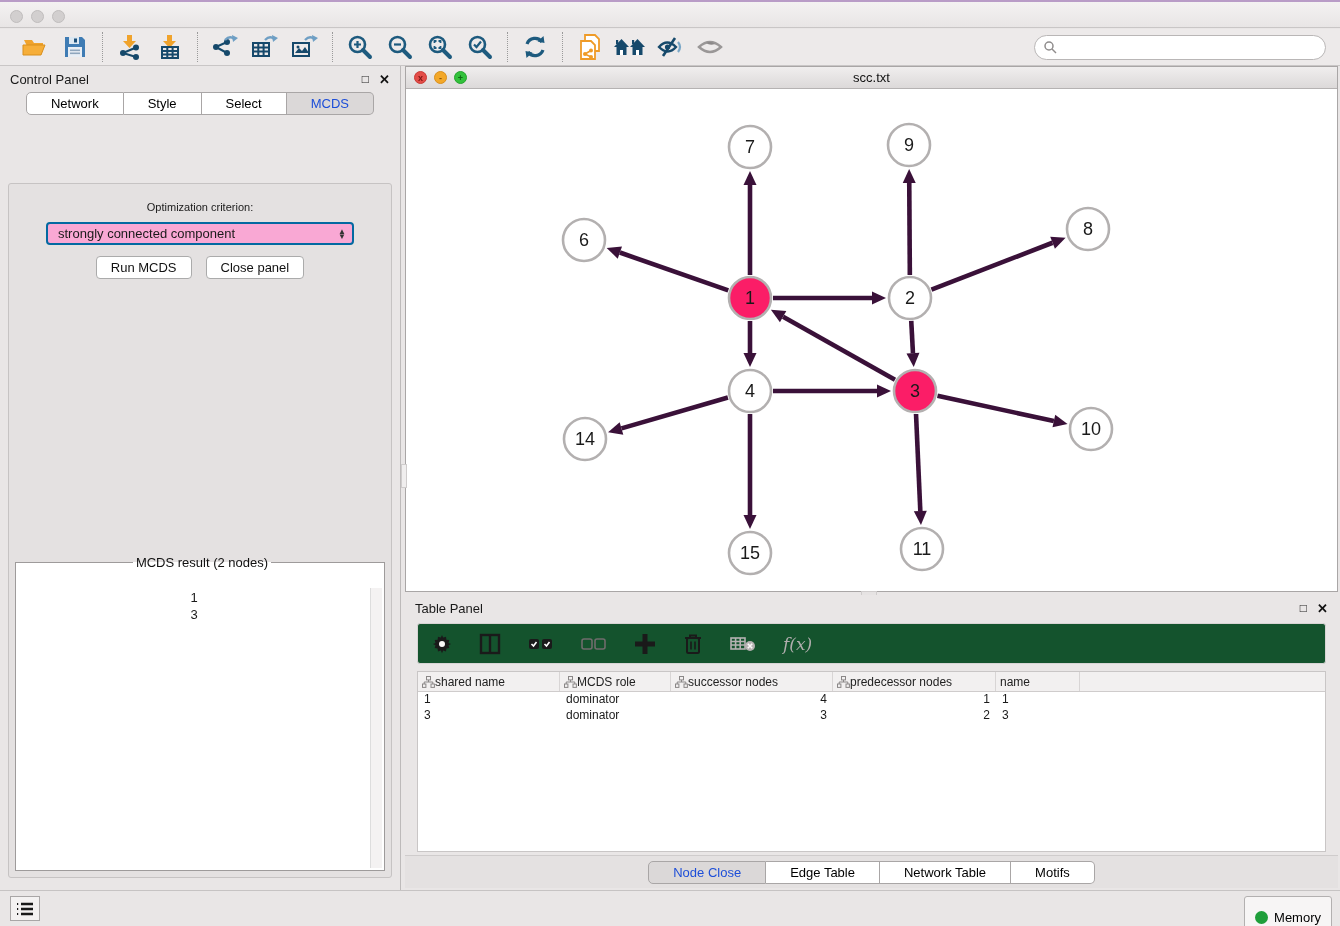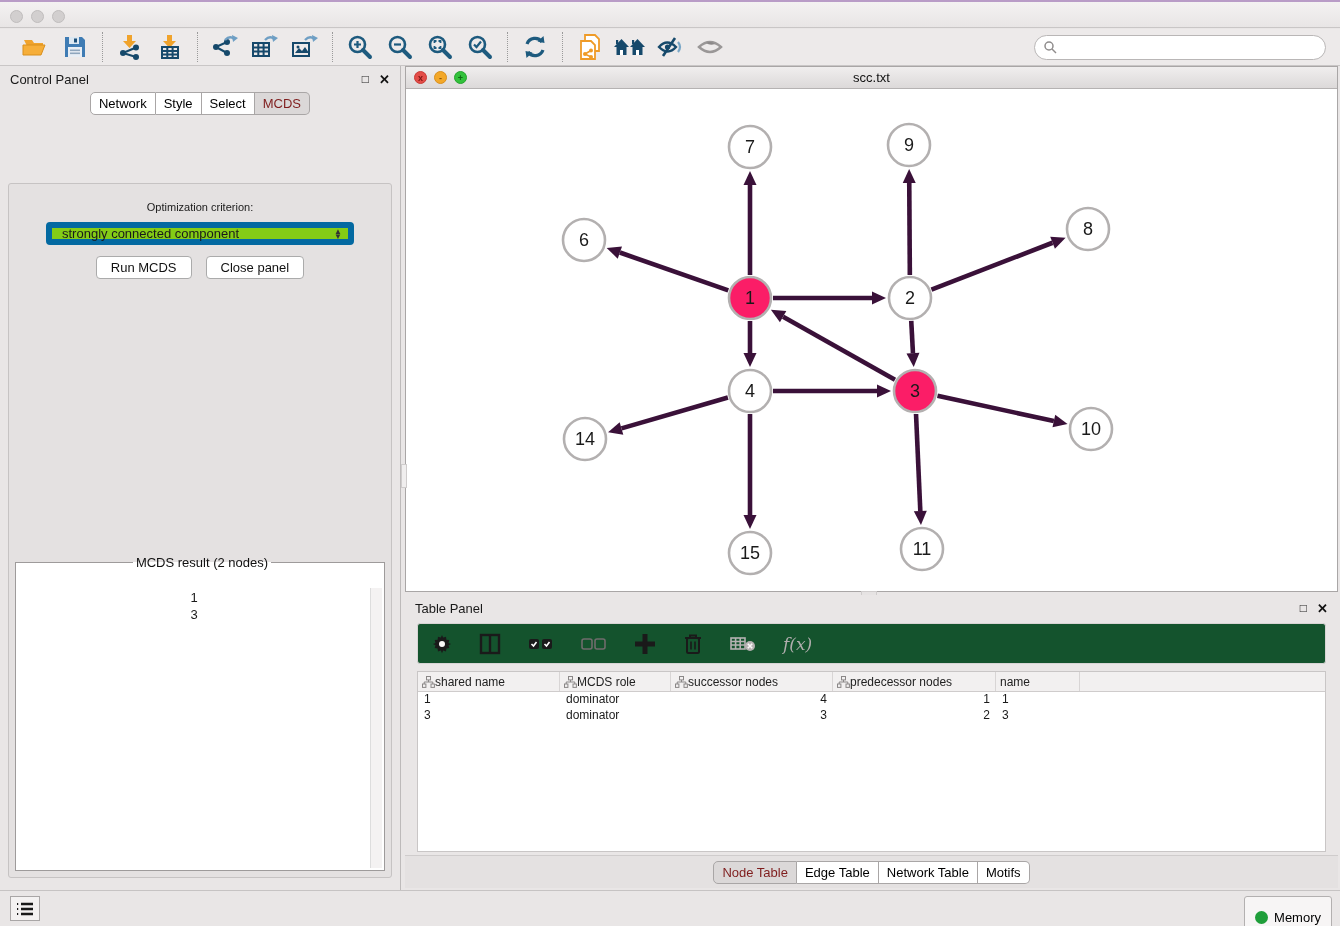--- a/index.html
+++ b/index.html
@@ -25,28 +25,28 @@
   .search-box input { border:none; outline:none; flex:1; font-size:13px; background:transparent; font-family:"Liberation Sans",sans-serif; }
 
   
   .control-panel { position:absolute; left:0; top:66px; width:401px; height:824px; background:#e9e6e6; border-right:1px solid #bdbaba; }
   .panel-head { height:26px; display:flex; align-items:center; padding:0 10px; }
   .panel-title { font-size:13px; color:#1a1a1a; }
   .panel-ctrls { margin-left:auto; display:flex; gap:10px; align-items:center; }
   .float-glyph { font-size:12px; color:#222; }
   .close-glyph { font-size:13px; font-weight:900; color:#111; }
   .cp-tabs { display:flex; justify-content:center; position:relative; z-index:2; }
-  .seg-tab { border:1px solid #a9a6a6; background:#fff; padding:3px 8px; font-size:13px; border-left-width:0; }
+  .seg-tab { border:1px solid #a9a6a6; background:#fff; padding:3px 24px; font-size:13px; border-left-width:0; }
   .seg-tab:first-child { border-left-width:1px; border-radius:5px 0 0 5px; }
   .seg-tab:last-child { border-radius:0 5px 5px 0; }
-  .seg-tab.active { background:#dbd8d8; color:#7f1d1d; }
+  .seg-tab.active { background:#dbd8d8; color:#1d4ed8; }
   .cp-content { position:absolute; left:8px; right:8px; top:117px; bottom:12px;
     background:#e4e1e1; border:1px solid #c6c3c3; border-radius:3px; }
   .opt-label { text-align:center; margin-top:17px; font-size:11px; }
-  .dropdown { margin:9px auto 0; width:308px; height:23px; background:#84cc16; border:6px solid #0369a1; border-radius:4px;
+  .dropdown { margin:9px auto 0; width:308px; height:23px; background:#f9a8d4; border:2px solid #0369a1; border-radius:4px;
     display:flex; align-items:center; padding:0 6px 0 10px; font-size:13px; }
   .dd-stepper { margin-left:auto; display:flex; flex-direction:column; line-height:5px; font-size:8px; color:#333; }
   .btn-row { display:flex; justify-content:center; gap:14px; margin-top:11px; }
   .push-btn { background:#fff; border:1px solid #ababab; border-radius:4px; padding:3px 14px; font-size:13px;
     font-family:"Liberation Sans",sans-serif; color:#111; }
   .mcds-fieldset { position:absolute; left:6px; right:6px; top:371px; bottom:6px;
     border:1px solid #9e9b9b; background:#fff; padding:2px;text-align:center; }
   .mcds-fieldset legend { font-size:13px; padding:0 3px; margin-left:2px; background:transparent; color:#111; }
   .mcds-text { position:absolute; left:2px; right:14px; top:18px; bottom:2px; background:#fff;
     font-size:13px; line-height:17px; padding:1px 4px; white-space:pre; overflow:hidden; }
@@ -482,21 +482,21 @@
           <div class="td-cell td-left" style="width: 142px;">3</div>
           <div class="td-cell td-left" style="width: 111px;">dominator</div>
           <div class="td-cell td-right" style="width: 162px;">3</div>
           <div class="td-cell td-right" style="width: 163px;">2</div>
           <div class="td-cell td-left" style="width: 84px;">3</div>
         </div>
       </div>
   </div>
   <div class="tp-tabs-strip">
     <div class="cp-tabs" id="tp-tabs">
-        <button class="seg-tab active">Node Table</button>
+        <button class="seg-tab active">Node Close</button>
         <button class="seg-tab">Edge Table</button>
         <button class="seg-tab">Network Table</button>
         <button class="seg-tab">Motifs</button>
       </div>
   </div>
 </div>
 
 <div class="statusbar">
   <button class="menu-btn">
     <svg width="18" height="14" viewBox="0 0 18 14">

